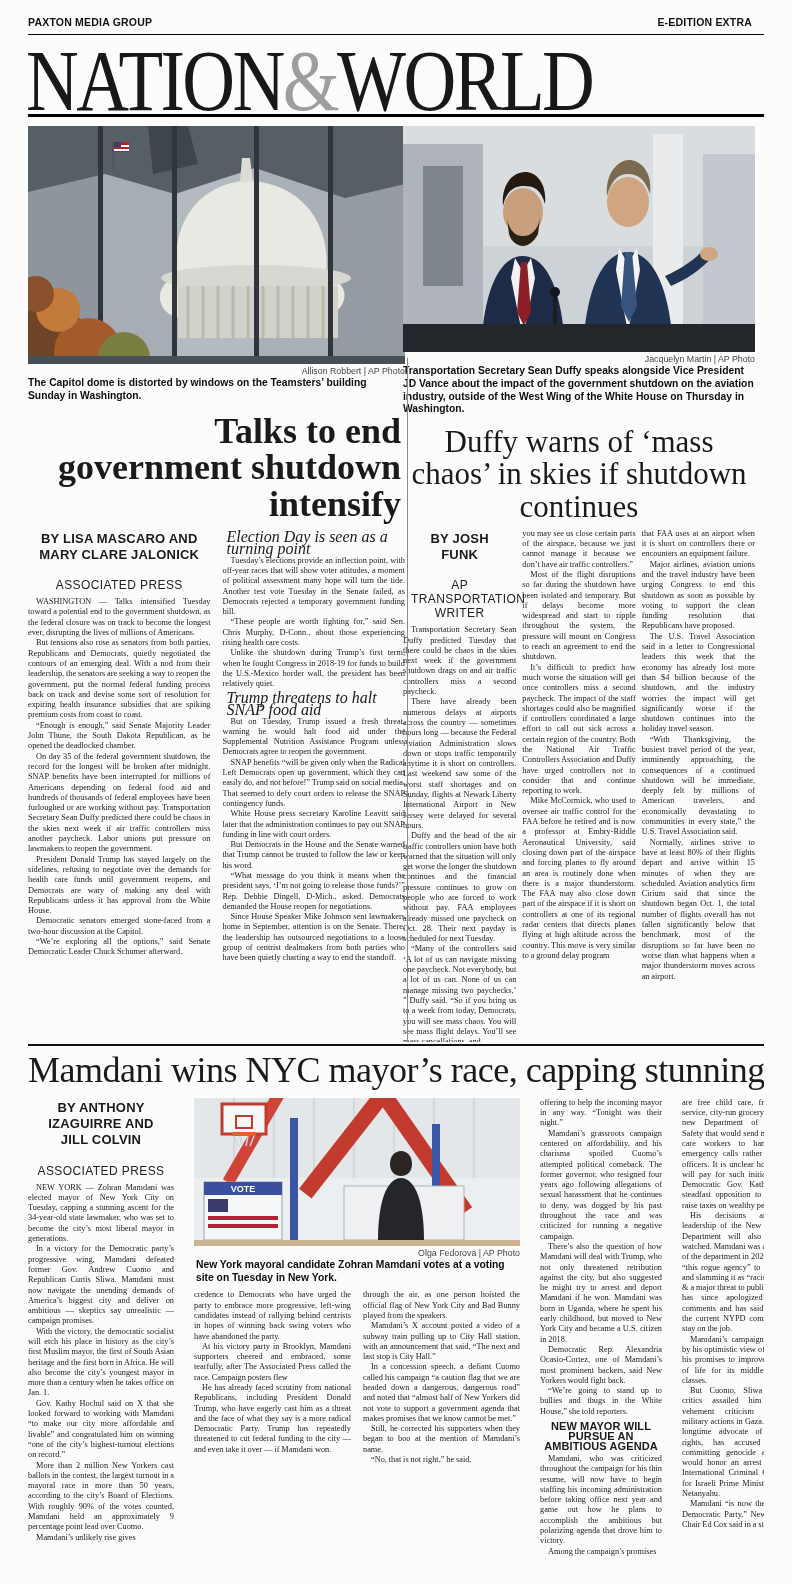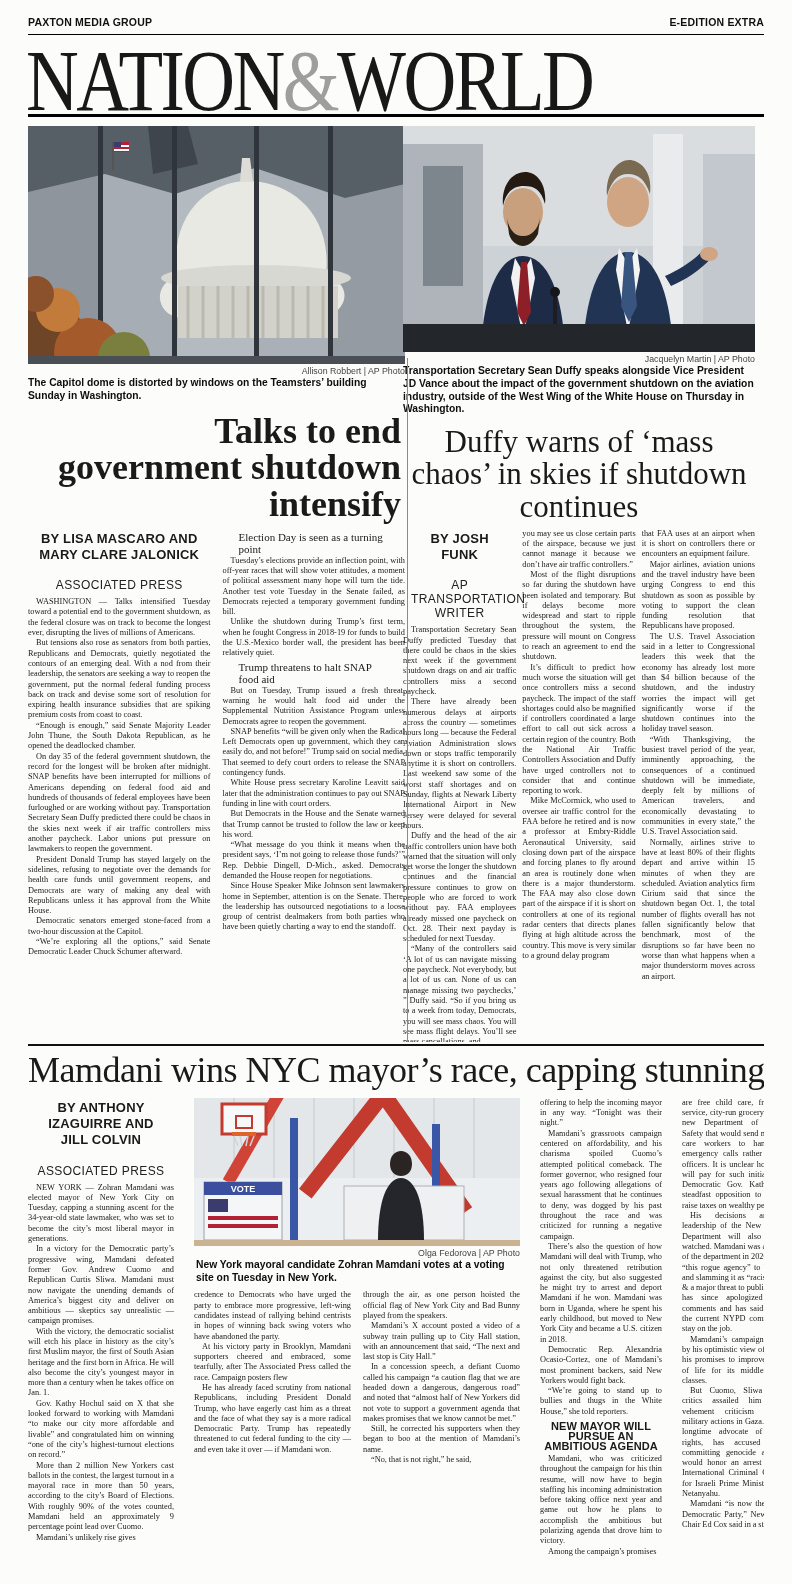--- a/index.html
+++ b/index.html
@@ -1,19 +1,19 @@
 <!DOCTYPE html>
 <html lang="en"><head>
 <meta charset="utf-8">
 <style>
   html,body{margin:0;padding:0;background:#e8e8e8;}
   .page{position:relative;width:792px;height:1584px;background:#fcfcfa;overflow:hidden;
         color:#1a1a1a;font-family:"Liberation Serif",serif;margin:0 auto;}
   
-  .hdr{position:absolute;left:28px;right:28px;top:16px;display:flex;justify-content:space-between;
+  .hdr{position:absolute;left:28px;right:40px;top:16px;display:flex;justify-content:space-between;
        font-family:"Liberation Sans",sans-serif;font-weight:bold;font-size:10.5px;letter-spacing:.2px;color:#111;}
   .hdr-rule{position:absolute;left:28px;right:28px;top:34px;border-top:1.3px solid #000;}
   .masthead{position:absolute;left:26px;top:38px;width:740px;font-family:"Liberation Serif",serif;
             font-size:86px;line-height:1;white-space:nowrap;transform:scaleX(.85);transform-origin:left top;
             letter-spacing:-3px;color:#181818;}
   .masthead .amp{color:#9e9e9e;}
   .mast-rule{position:absolute;left:28px;right:28px;top:114px;border-top:3px solid #000;}
   
   .block-a1{position:absolute;left:28px;top:126px;width:377px;height:916px;overflow:hidden;}
   .block-a2{position:absolute;left:403px;top:126px;width:352px;height:916px;overflow:hidden;}
@@ -26,21 +26,21 @@
   .headline-2{font-weight:normal;font-size:31px;line-height:1.04;text-align:center;margin:10px 2px 6px;}
   .byline{font-family:"Liberation Sans",sans-serif;text-align:center;margin:2px 8px 5px;}
   .byline .by{font-weight:bold;font-size:13px;line-height:1.25;letter-spacing:.2px;}
   .byline .org{font-size:12px;letter-spacing:.4px;color:#222;margin-top:15px;}
   .cols{display:flex;gap:12px;}
   .cols-3{display:flex;gap:6px;}
   .col{flex:1;min-width:0;}
   .body-txt .para,.body-txt .cont{font-size:8.3px;line-height:10.3px;text-align:justify;margin:0;
         text-indent:8px;hyphens:auto;-webkit-hyphens:auto;word-spacing:-0.2px;}
   .body-txt .cont{text-indent:0;}
-  .body-txt .sub{font-size:11px;line-height:12px;margin:2px 16px 1px;text-indent:0;}
+  .body-txt .sub{font-size:16px;line-height:12px;margin:2px 4px 1px;text-indent:0;font-style:italic;}
   .body-txt .subcaps{font-family:"Liberation Sans",sans-serif;font-weight:bold;font-size:11px;line-height:10px;
         text-align:center;text-indent:0;margin:4px 0 3px;letter-spacing:.1px;}
   
   .block-a3{position:absolute;left:28px;top:1050px;width:736px;height:534px;overflow:hidden;}
   .headline-3{font-weight:normal;font-size:36px;line-height:1.05;text-align:center;white-space:nowrap;
               letter-spacing:-.5px;margin:2px 0 8px;}
   .grid-a3{display:grid;grid-template-columns:146px 326px 122px 124px;gap:20px;}
   .midcell .caption{margin:1px 2px 6px;}
   .subcols{display:flex;gap:12px;margin-top:2px;}
   .subcol{flex:1;min-width:0;}
@@ -107,20 +107,21 @@
             <p class="para">On day 35 of the federal government shutdown, the record for the longest will be broken after midnight. SNAP benefits have been interrupted for millions of Americans depending on federal food aid and hundreds of thousands of federal employees have been furloughed or are working without pay. Transportation Secretary Sean Duffy predicted there could be chaos in the skies next week if air traffic controllers miss another paycheck. Labor unions put pressure on lawmakers to reopen the government.</p>
             <p class="para">President Donald Trump has stayed largely on the sidelines, refusing to negotiate over the demands for health care funds until government reopens, and Democrats are wary of making any deal with Republicans unless it has approval from the White House.</p>
             <p class="para">Democratic senators emerged stone-faced from a two-hour discussion at the Capitol.</p>
             <p class="para">“We’re exploring all the options,” said Senate Democratic Leader Chuck Schumer afterward.</p>
           </div>
       </div>
       <div class="col">
         <div>
             <p class="sub">Election Day is seen as a turning point</p>
             <p class="para">Tuesday’s elections provide an inflection point, with off-year races that will show voter attitudes, a moment of political assessment many hope will turn the tide. Another test vote Tuesday in the Senate failed, as Democrats rejected a temporary government funding bill.</p>
+            <p class="para">“These people are worth fighting for,” said Sen. Chris Murphy, D-Conn., about those experiencing rising health care costs.</p>
             <p class="para">Unlike the shutdown during Trump’s first term, when he fought Congress in 2018-19 for funds to build the U.S.-Mexico border wall, the president has been relatively quiet.</p>
             <p class="sub">Trump threatens to halt SNAP food aid</p>
             <p class="para">But on Tuesday, Trump issued a fresh threat, warning he would halt food aid under the Supplemental Nutrition Assistance Program unless Democrats agree to reopen the government.</p>
             <p class="para">SNAP benefits “will be given only when the Radical Left Democrats open up government, which they can easily do, and not before!” Trump said on social media. That seemed to defy court orders to release the SNAP contingency funds.</p>
             <p class="para">White House press secretary Karoline Leavitt said later that the administration continues to pay out SNAP funding in line with court orders.</p>
             <p class="para">But Democrats in the House and the Senate warned that Trump cannot be trusted to follow the law or keep his word.</p>
             <p class="para">“What message do you think it means when the president says, ‘I’m not going to release those funds?’” Rep. Debbie Dingell, D-Mich., asked. Democrats demanded the House reopen for negotiations.</p>
             <p class="para">Since House Speaker Mike Johnson sent lawmakers home in September, attention is on the Senate. There, the leadership has outsourced negotiations to a loose group of centrist dealmakers from both parties who have been quietly charting a way to end the standoff.</p>
           </div>
       </div>

